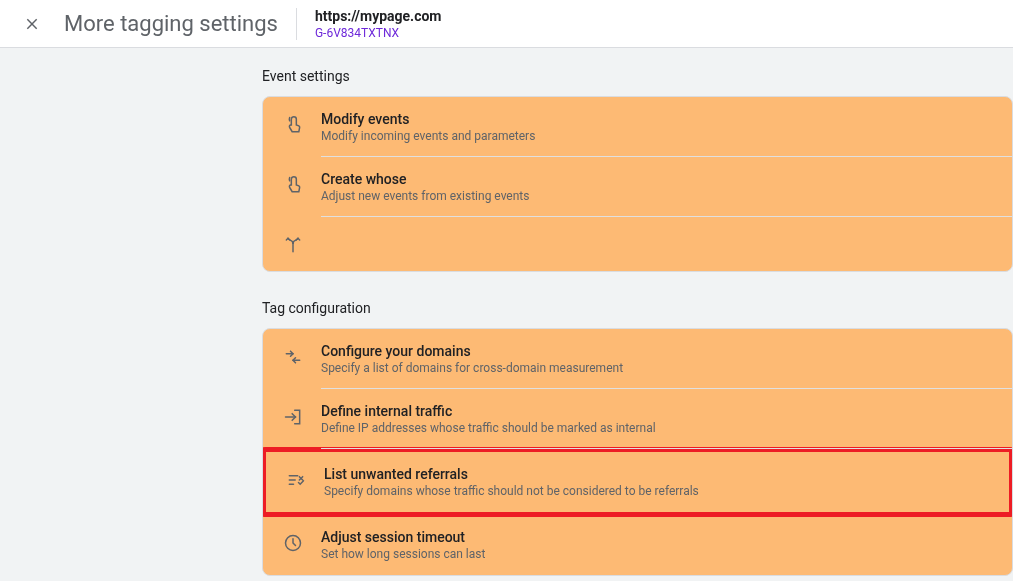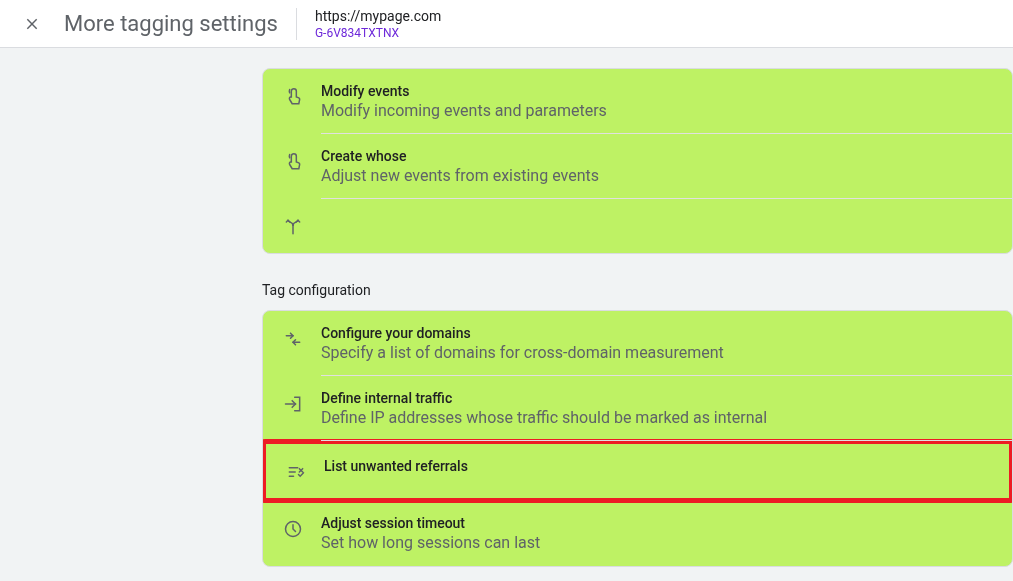--- a/index.html
+++ b/index.html
@@ -48,38 +48,38 @@
       background: #dadce0;
       margin: 0 18px;
     }
     .header-info {
       display: flex;
       flex-direction: column;
     }
     .header-url {
       font-size: 14px;
       color: #202124;
-      font-weight: 400;
+      font-weight: 700;
     }
     .header-tag-id {
       font-size: 12px;
       color: #6d28d9;
       margin-top: 2px;
     }
     .content {
       padding: 20px 0 0 262px;
     }
     .section-label {
       font-size: 14px;
       color: #202124;
       margin-bottom: 12px;
       font-weight: 400;
     }
     .card {
-      background: #bef264;
+      background: #fdba74;
       border: 1px solid #dadce0;
       border-radius: 8px;
       overflow: hidden;
       margin-bottom: 28px;
     }
     .list-item {
       display: flex;
       align-items: flex-start;
       padding: 14px 18px;
       cursor: pointer;
@@ -112,21 +112,21 @@
     .item-content {
       flex: 1;
     }
     .item-title {
       font-size: 14px;
       color: #202124;
       font-weight: 500;
       margin-bottom: 2px;
     }
     .item-desc {
-      font-size: 16px;
+      font-size: 12px;
       color: #5f6368;
     }
     .highlight-box {
       border: 5px solid #ed1c24;
       border-radius: 4px;
       margin: -2px -2px;
     }
     .section2 {
       margin-top: 4px;
     }
@@ -143,20 +143,21 @@
   </div>
   <div class="header-title">More tagging settings</div>
   <div class="header-divider"></div>
   <div class="header-info">
     <div class="header-url">https://mypage.com</div>
     <div class="header-tag-id">G-6V834TXTNX</div>
   </div>
 </div>
 
 <div class="content">
+  <div class="section-label">Event settings</div>
   <div class="card">
     <div class="list-item">
       <div class="item-icon">
         <svg viewBox="0 0 24 24" fill="none" stroke="currentColor" stroke-width="1.8">
           <path d="M10 5 a3 3 0 0 1 6 0 v7 l3 1 a2 2 0 0 1 1 2 l-1 5 h-8 l-3-5 a2 2 0 0 1 1-3 l1 0 V5"></path>
           <path d="M8 7 a5 5 0 0 1 0-4" stroke-linecap="round"></path>
         </svg>
       </div>
       <div class="item-content">
         <div class="item-title">Modify events</div>
@@ -227,20 +228,21 @@
               <path d="M4 7 h10"></path>
               <path d="M4 12 h7"></path>
               <path d="M4 17 h5"></path>
               <path d="M16 8 l4 4"></path>
               <path d="M20 8 l-4 4"></path>
               <path d="M15 15 l2 2 l4-4"></path>
             </svg>
           </div>
           <div class="item-content">
             <div class="item-title">List unwanted referrals</div>
+            <div class="item-desc">Specify domains whose traffic should not be considered to be referrals</div>
           </div>
         </div>
       </div>
       <div class="list-item">
         <div class="item-icon">
           <svg viewBox="0 0 24 24" fill="none" stroke="currentColor" stroke-width="1.8" stroke-linecap="round">
             <circle cx="12" cy="12" r="9"></circle>
             <path d="M12 7 v5 l3 3"></path>
           </svg>
         </div>

